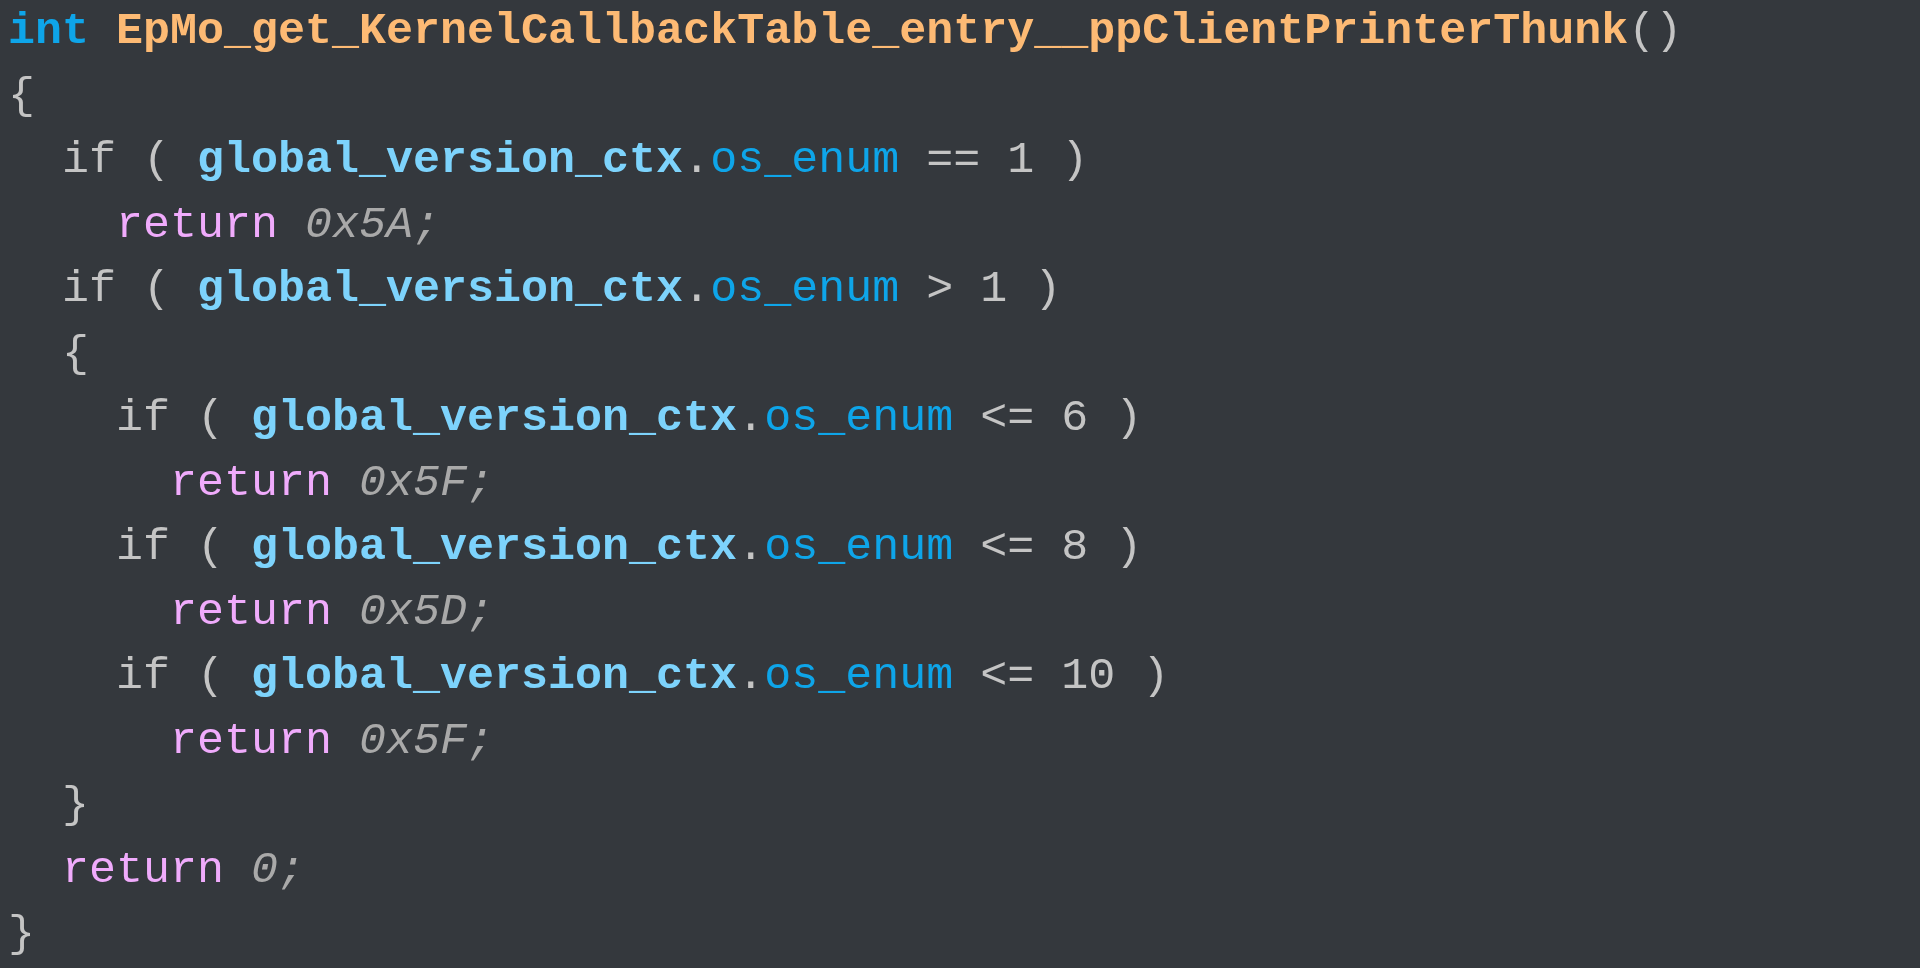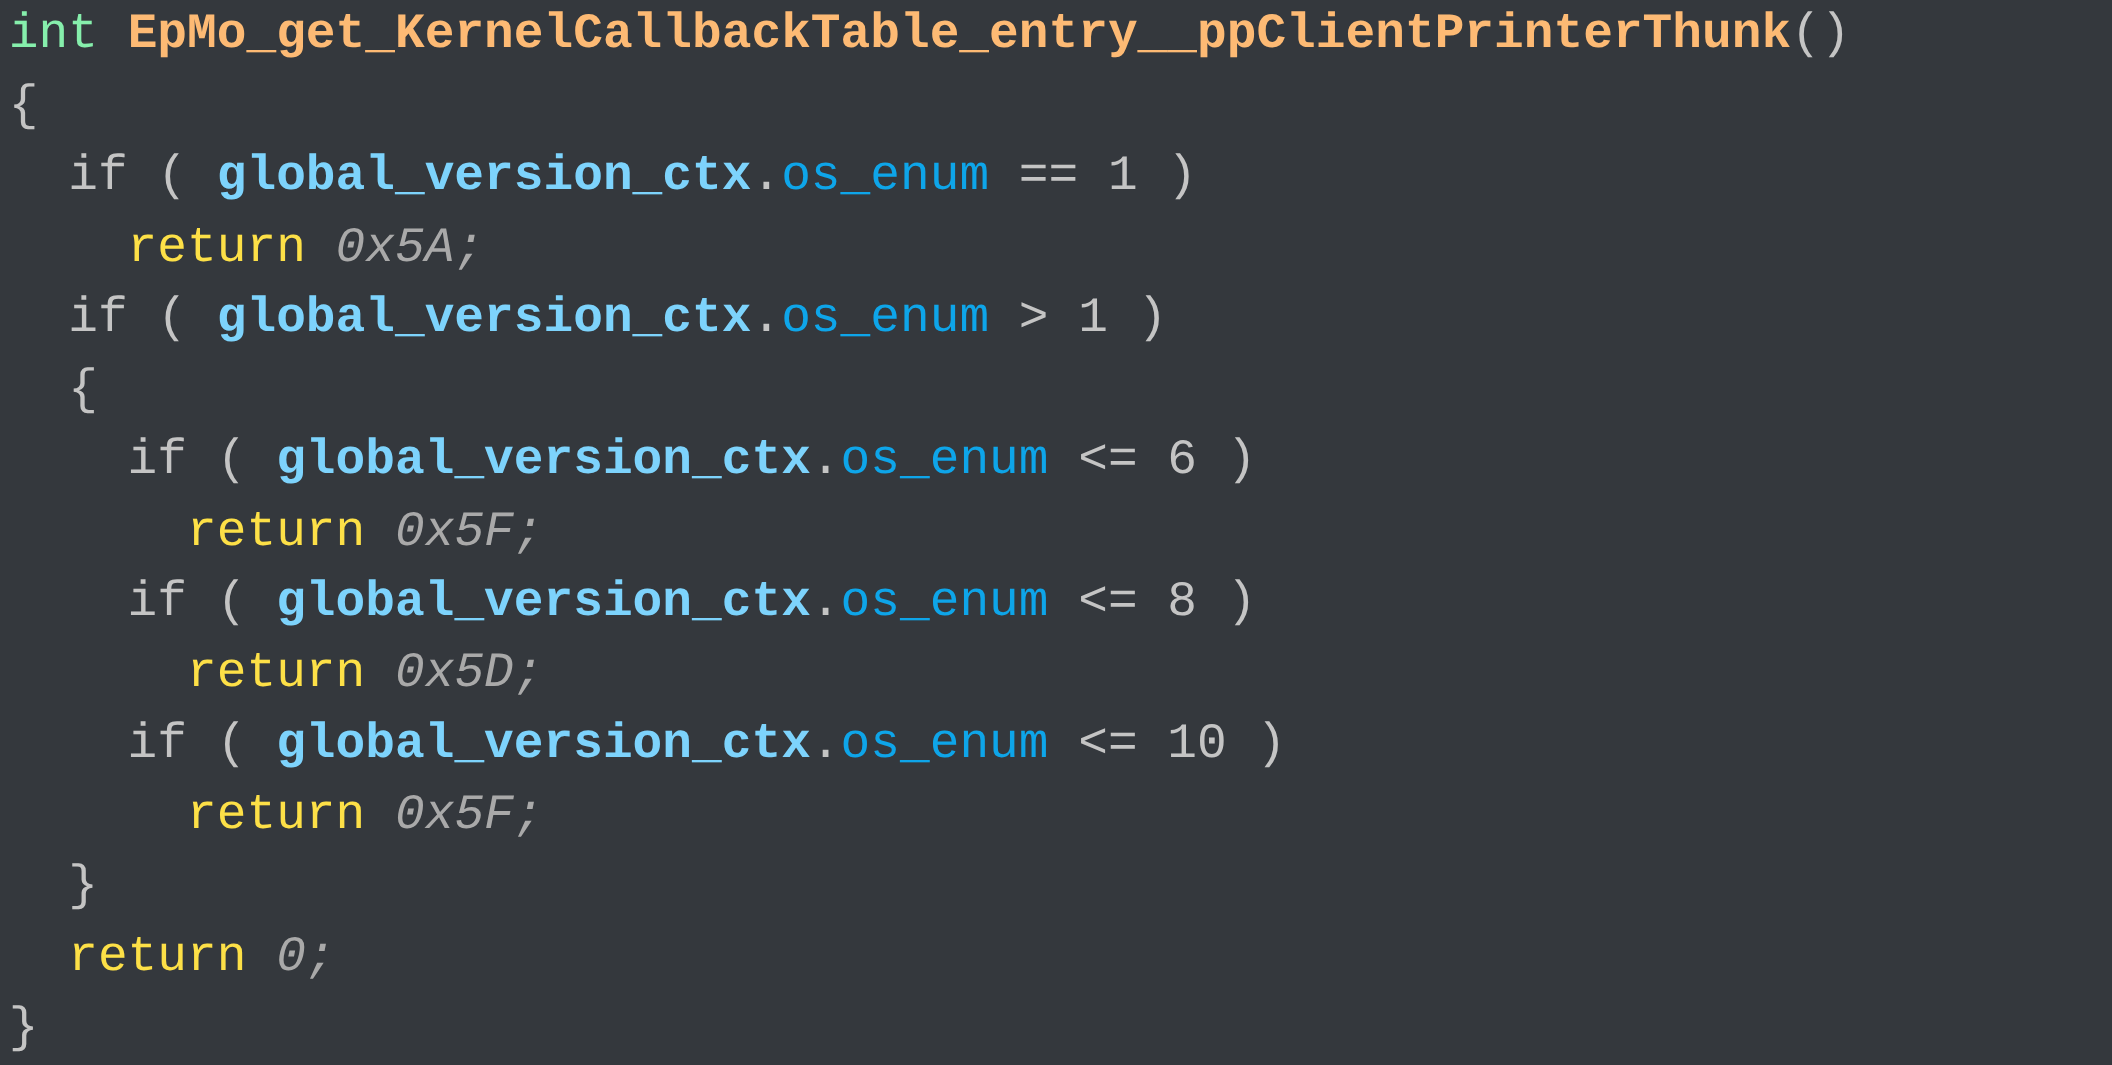--- a/index.html
+++ b/index.html
@@ -11,26 +11,26 @@
     font-family: Consolas, "Courier New", monospace;
     font-size: 45px;
     line-height: 64.5px;
     overflow: hidden;
   }
   .code-view {
     white-space: pre;
     padding: 0 8px;
     color: #c4c4c4;
   }
-  .kw  { color: #86efac; }          
+  .kw  { color: #0ea5e9; font-weight: bold; }          
   .fn  { color: #fdba74; font-weight: 600; } 
   .id  { color: #7dd3fc; font-weight: 600; } 
   .mem { color: #0ea5e9; font-family: Liberation Mono, monospace; }          
   .pun { color: #c4c4c4; }          
-  .ret { color: #fde047; }          
+  .ret { color: #f0abfc; }          
   .num { color: #a9a9a9; font-style: italic; }          
 </style>
 </head>
 <body>
 
 <div class="code-view"><span><span class="kw">int</span> <span class="fn">EpMo_get_KernelCallbackTable_entry__ppClientPrinterThunk</span><span class="pun">()</span></span>
 <span class="pun">{</span>
 <span><span class="pun">  if ( </span><span class="id">global_version_ctx</span><span class="pun">.</span><span class="mem">os_enum</span><span class="pun"> == 1 )</span></span>
 <span><span class="ret">    return </span><span class="num">0x5A;</span></span>
 <span><span class="pun">  if ( </span><span class="id">global_version_ctx</span><span class="pun">.</span><span class="mem">os_enum</span><span class="pun"> &gt; 1 )</span></span>

